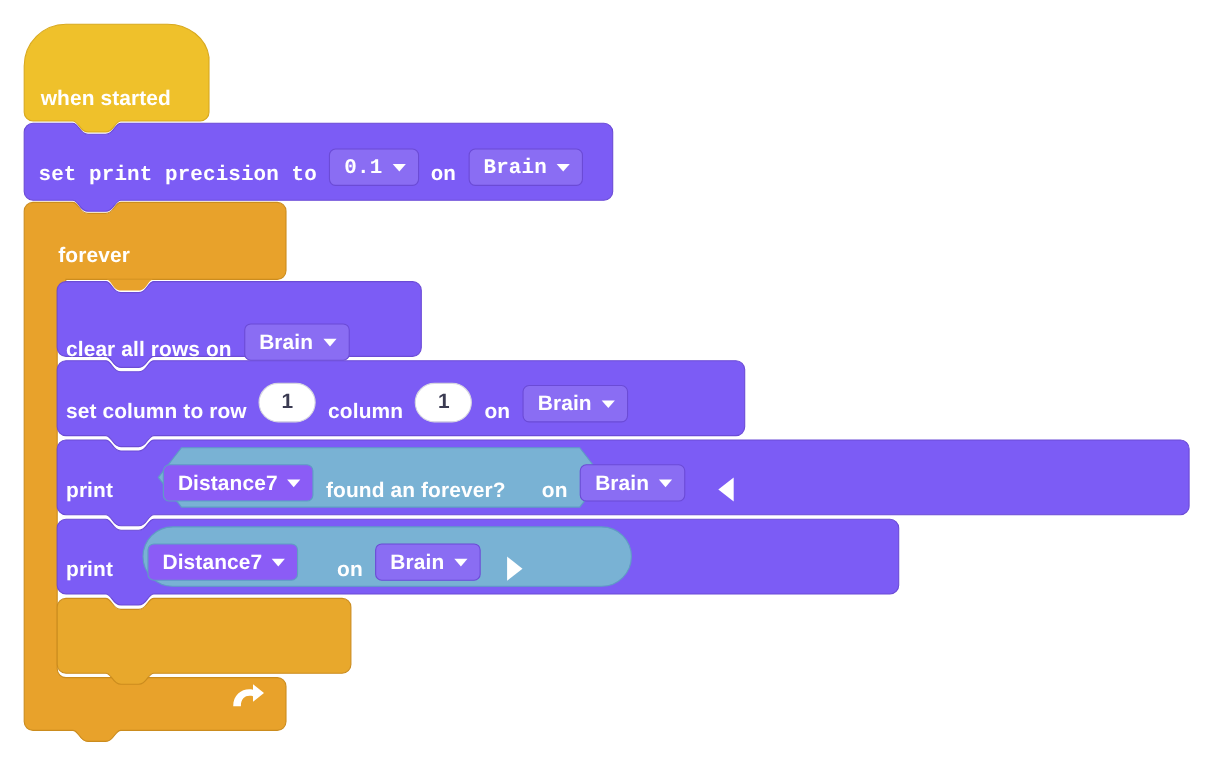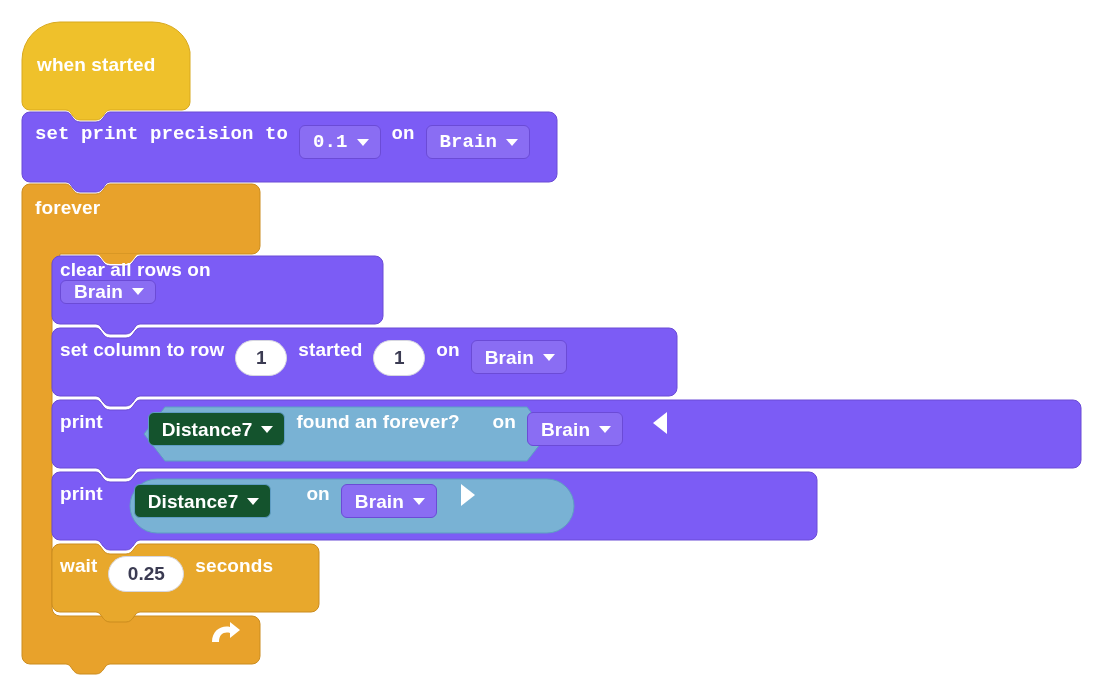--- a/index.html
+++ b/index.html
@@ -45,21 +45,21 @@
   
   .overlay {
     position: absolute;
     left: 0; top: 0;
     width: 1095px;
     height: 688px;
   }
   .row {
     position: absolute;
     display: flex;
-    align-items: flex-start;
+    align-items: flex-end;
     height: 44px;
   }
   .gap { width: 11px; height: 1px; }
 
   
   .dd {
     display: inline-flex;
     align-items: center;
     height: 34px;
     padding: 0 11px 0 13px;
@@ -72,21 +72,21 @@
   .dd .caret {
     margin-left: 9px;
     width: 0; height: 0;
     border-left: 6.5px solid transparent;
     border-right: 6.5px solid transparent;
     border-top: 7px solid #ffffff;
   }
 
   
   .dd-teal {
-    background: #14532d;
+    background: #8b5cf6;
     border: 1px solid #5F9DC4;
   }
 
   
   .num {
     display: inline-flex;
     align-items: center;
     justify-content: center;
     min-width: 52px;
     height: 36px;
@@ -314,39 +314,39 @@
       </span>
       <span class="gap"></span>
       <span class="lbl">on</span>
       <span class="gap"></span>
       <span class="dd">
         <span class="lbl">Brain</span>
         <span class="caret"></span>
       </span>
     </div>
 
-    <div class="row" style="left:35px; top:198px;">
+    <div class="row" style="left:53px; top:198px;">
       <span class="lbl">forever</span>
     </div>
 
-    <div class="row" style="left:60px; top:260px;flex-direction:column;">
+    <div class="row" style="left:60px; top:284px;">
       <span class="lbl">clear all rows on</span>
       <span class="gap"></span>
       <span class="dd">
         <span class="lbl">Brain</span>
         <span class="caret"></span>
       </span>
     </div>
 
     <div class="row" style="left:60px; top:340px;">
       <span class="lbl">set column to row</span>
       <span class="gap"></span>
       <span class="num">1</span>
       <span class="gap"></span>
-      <span class="lbl">started</span>
+      <span class="lbl">column</span>
       <span class="gap"></span>
       <span class="num">1</span>
       <span class="gap"></span>
       <span class="lbl">on</span>
       <span class="gap"></span>
       <span class="dd">
         <span class="lbl">Brain</span>
         <span class="caret"></span>
       </span>
     </div>
@@ -384,22 +384,15 @@
       <span class="lbl">on</span>
       <span class="gap"></span>
       <span class="dd">
         <span class="lbl">Brain</span>
         <span class="caret"></span>
       </span>
       <span style="width:24px"></span>
       <span class="tri-right"></span>
     </div>
 
-    <div class="row" style="left:60px; top:556px;">
-      <span class="lbl">wait</span>
-      <span class="gap"></span>
-      <span class="num wide">0.25</span>
-      <span class="gap"></span>
-      <span class="lbl">seconds</span>
-    </div>
 
   </div>
 </div>
 
 </body></html>

